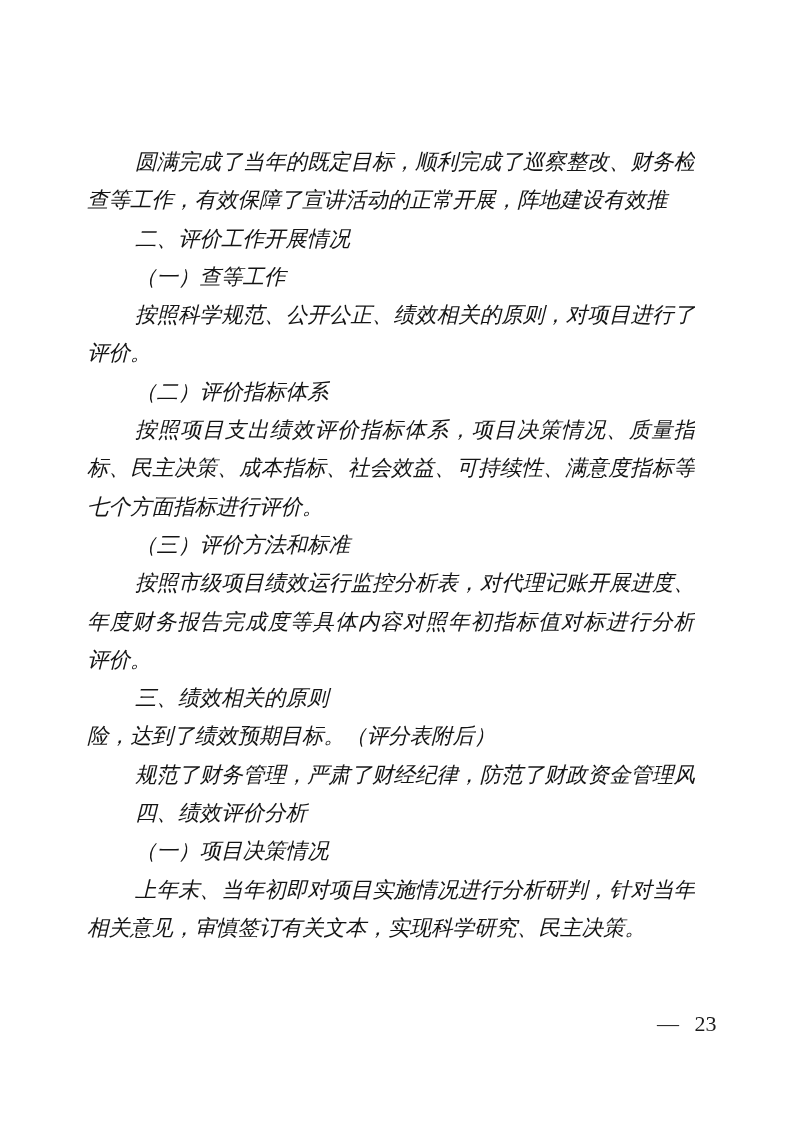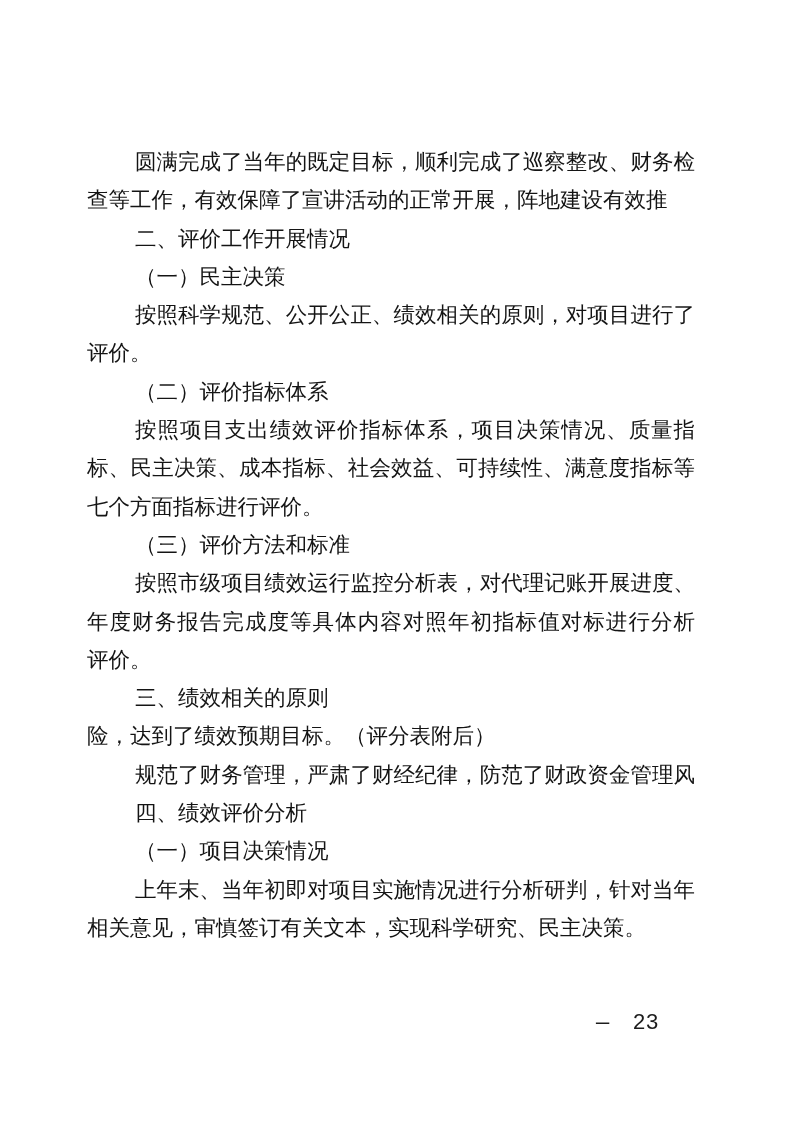--- a/index.html
+++ b/index.html
@@ -22,33 +22,34 @@
     color: #141414;
   }
   .line {
     font-family: "Liberation Sans", sans-serif;
     font-size: 21.5px;
     line-height: 38.3px;
     height: 38.3px;
     overflow: hidden;
     text-align: left;
     color: #141414;
+    font-style: italic;
   }
   .line.first {
     text-indent: 48px;
   }
   .line.fill {
     text-align: justify;
     text-align-last: justify;
   }
   .footer {
     position: absolute;
-    left: 596px;
+    left: 657px;
     top: 1011px;
-    font-family: Liberation Mono, monospace;
+    font-family: Liberation Serif, serif;
     font-size: 22px;
     line-height: 26px;
     color: #1c1c1c;
     white-space: nowrap;
   }
   .footer .dash {
     display: inline-block;
   }
   .footer .num {
     display: inline-block;
@@ -56,21 +57,21 @@
   }
 </style>
 </head>
 <body>
 
 <div class="page">
   <div class="doc" id="doc-body">
       <div class="line first fill">圆满完成了当年的既定目标，顺利完成了巡察整改、财务检</div>
       <div class="line">查等工作，有效保障了宣讲活动的正常开展，阵地建设有效推进。</div>
       <div class="line first">二、评价工作开展情况</div>
-      <div class="line first">（一）民主决策</div>
+      <div class="line first">（一）查等工作</div>
       <div class="line first fill">按照科学规范、公开公正、绩效相关的原则，对项目进行了</div>
       <div class="line">评价。</div>
       <div class="line first">（二）评价指标体系</div>
       <div class="line first fill">按照项目支出绩效评价指标体系，项目决策情况、质量指</div>
       <div class="line fill">标、民主决策、成本指标、社会效益、可持续性、满意度指标等</div>
       <div class="line">七个方面指标进行评价。</div>
       <div class="line first">（三）评价方法和标准</div>
       <div class="line first fill">按照市级项目绩效运行监控分析表，对代理记账开展进度、</div>
       <div class="line fill">年度财务报告完成度等具体内容对照年初指标值对标进行分析</div>
       <div class="line">评价。</div>

